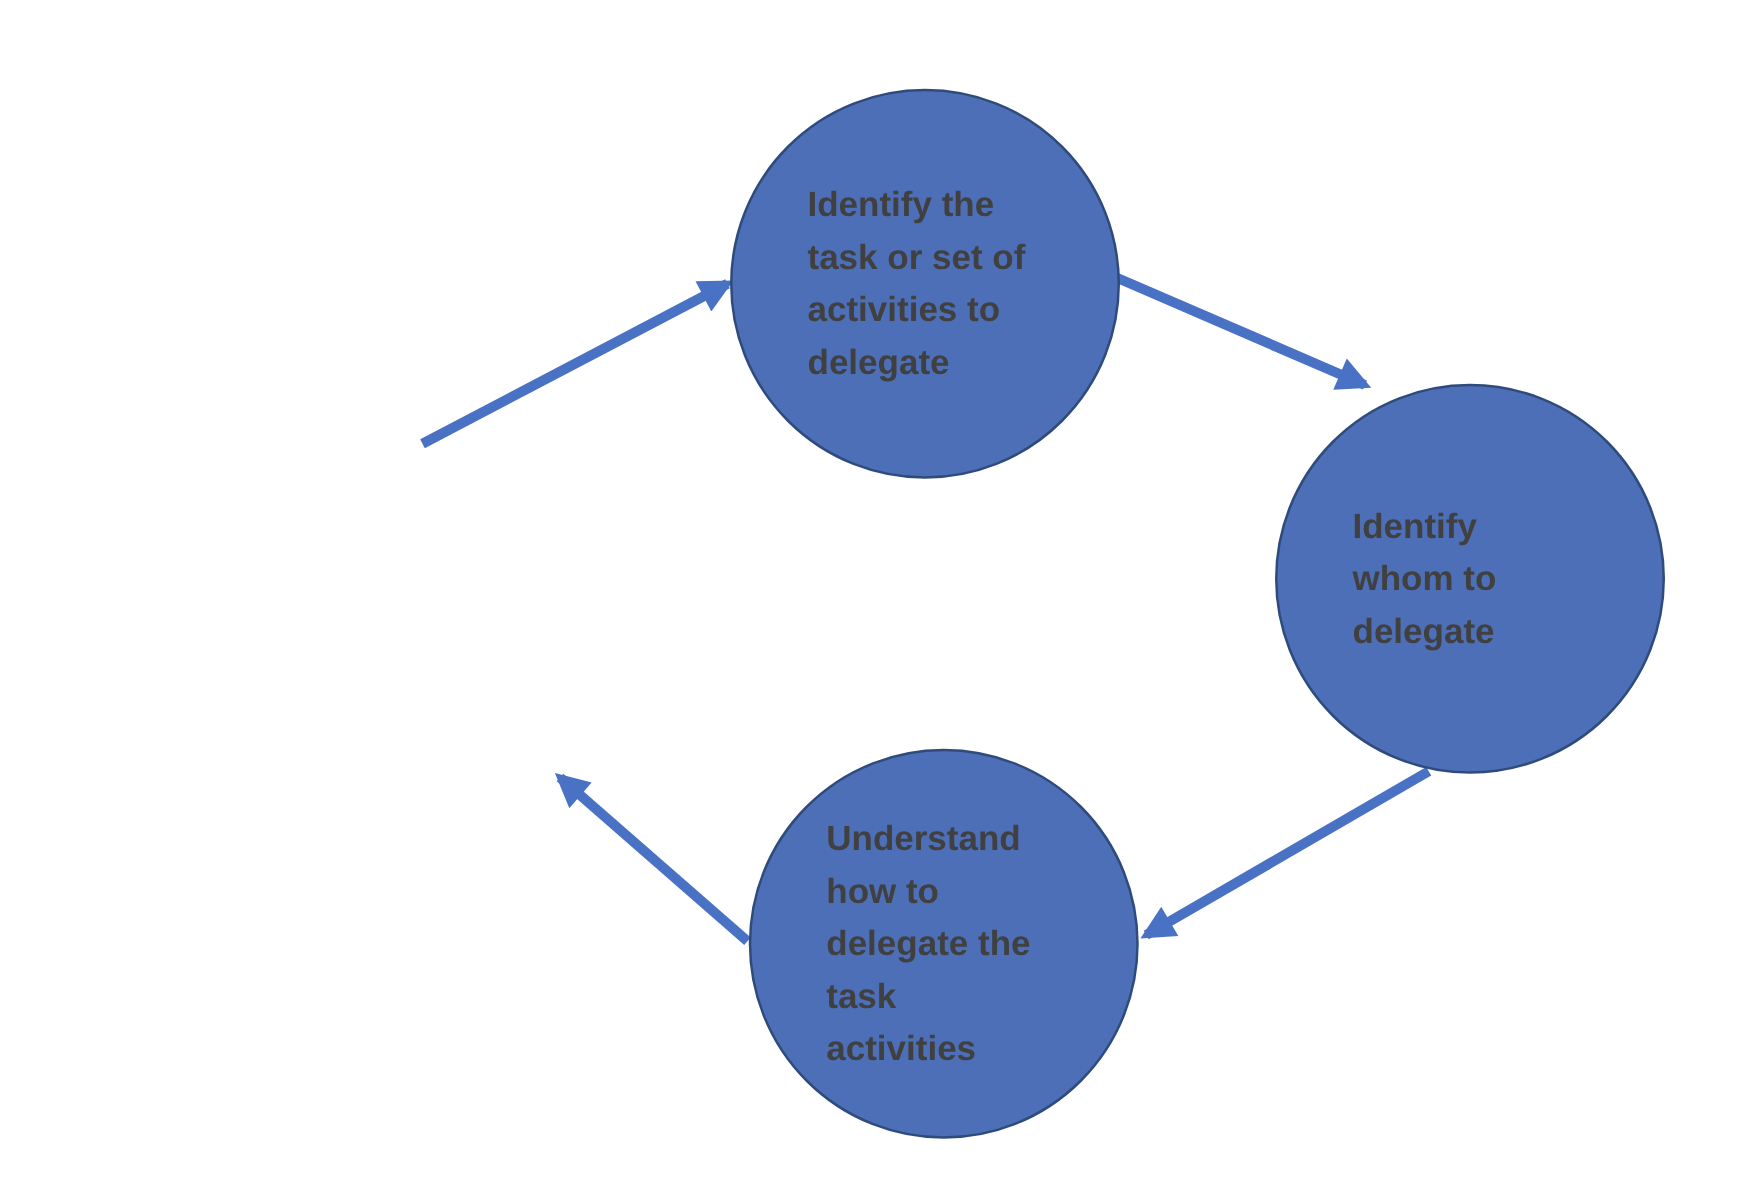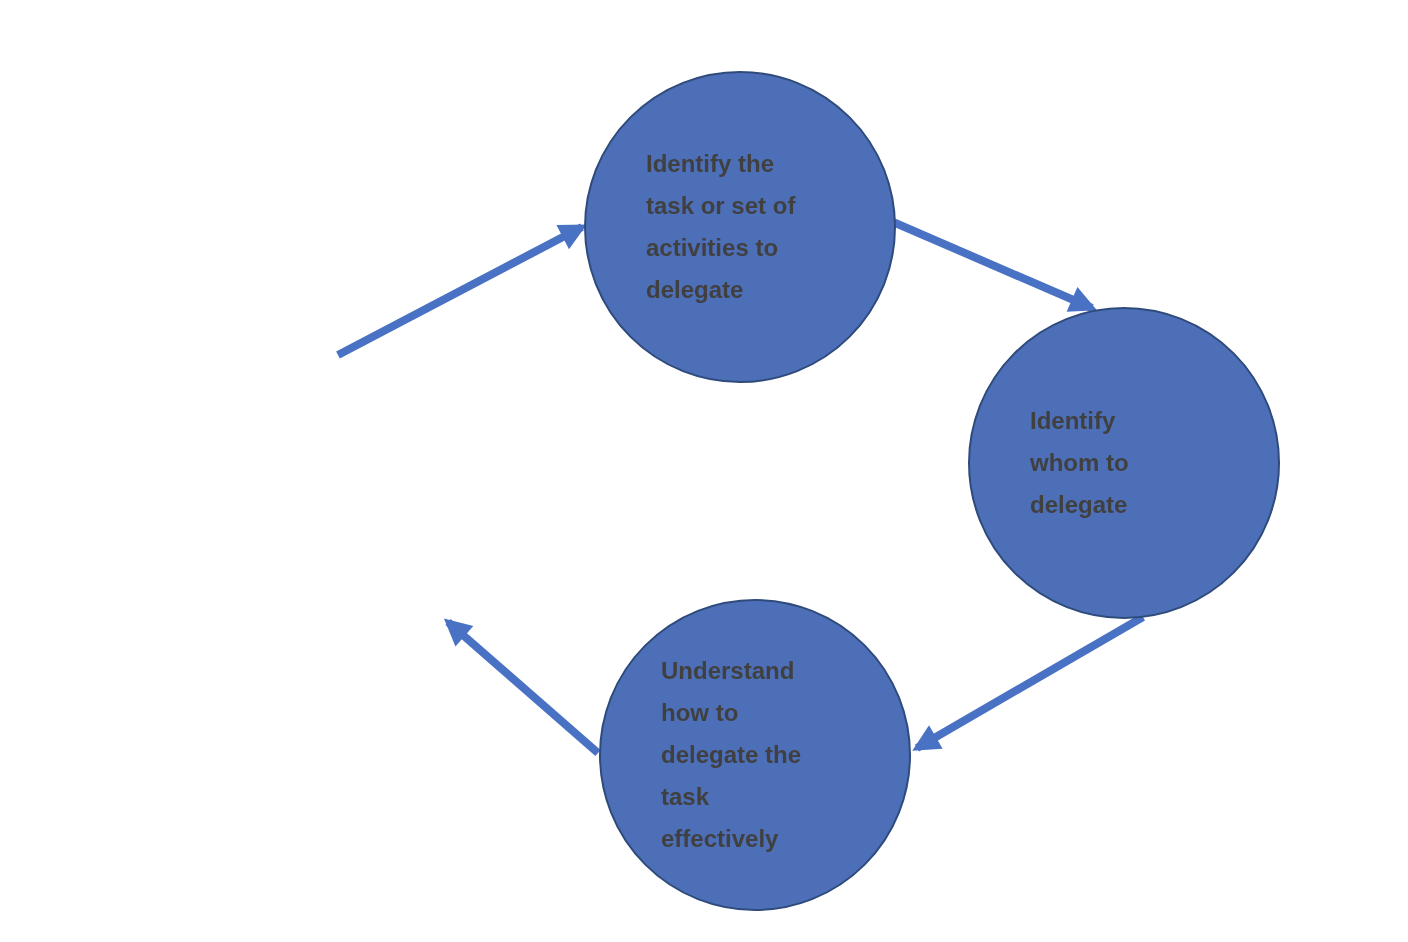--- a/index.html
+++ b/index.html
@@ -34,31 +34,31 @@
   .node {
     position: absolute;
     width: 312px;
     height: 312px;
     border-radius: 50%;
     background: var(--node-fill, #4D6FB8);
     border: 2px solid var(--node-border, #2F4B7C);
     box-sizing: border-box;
   }
   .node-top    { left: 584px; top: 71px;  }
-  .node-right  { left: 968px; top: 307px; }
+  .node-right  { left: 1020px; top: 307px; }
   .node-bottom { left: 599px; top: 599px; }
   .node-left   { left: 179px; top: 354px; }
   .node-label {
     position: absolute;
     left: 60px;
     top: 50%;
     transform: translateY(-50%);
     width: 232px;
     font-weight: bold;
-    font-size: 24px;
+    font-size: 28px;
     line-height: 42px;
     color: var(--text, #404040);
     text-align: left;
     white-space: pre-line;
   }
 </style>
 </head>
 <body>
 
 <div class="canvas">
@@ -86,17 +86,17 @@
     <div class="node-label">Identify
 whom to
 delegate</div>
   </div>
 
   <div class="node node-bottom">
     <div class="node-label">Understand
 how to
 delegate the
 task
-effectively</div>
+activities</div>
   </div>
 
 
 </div>
 
 </body></html>

